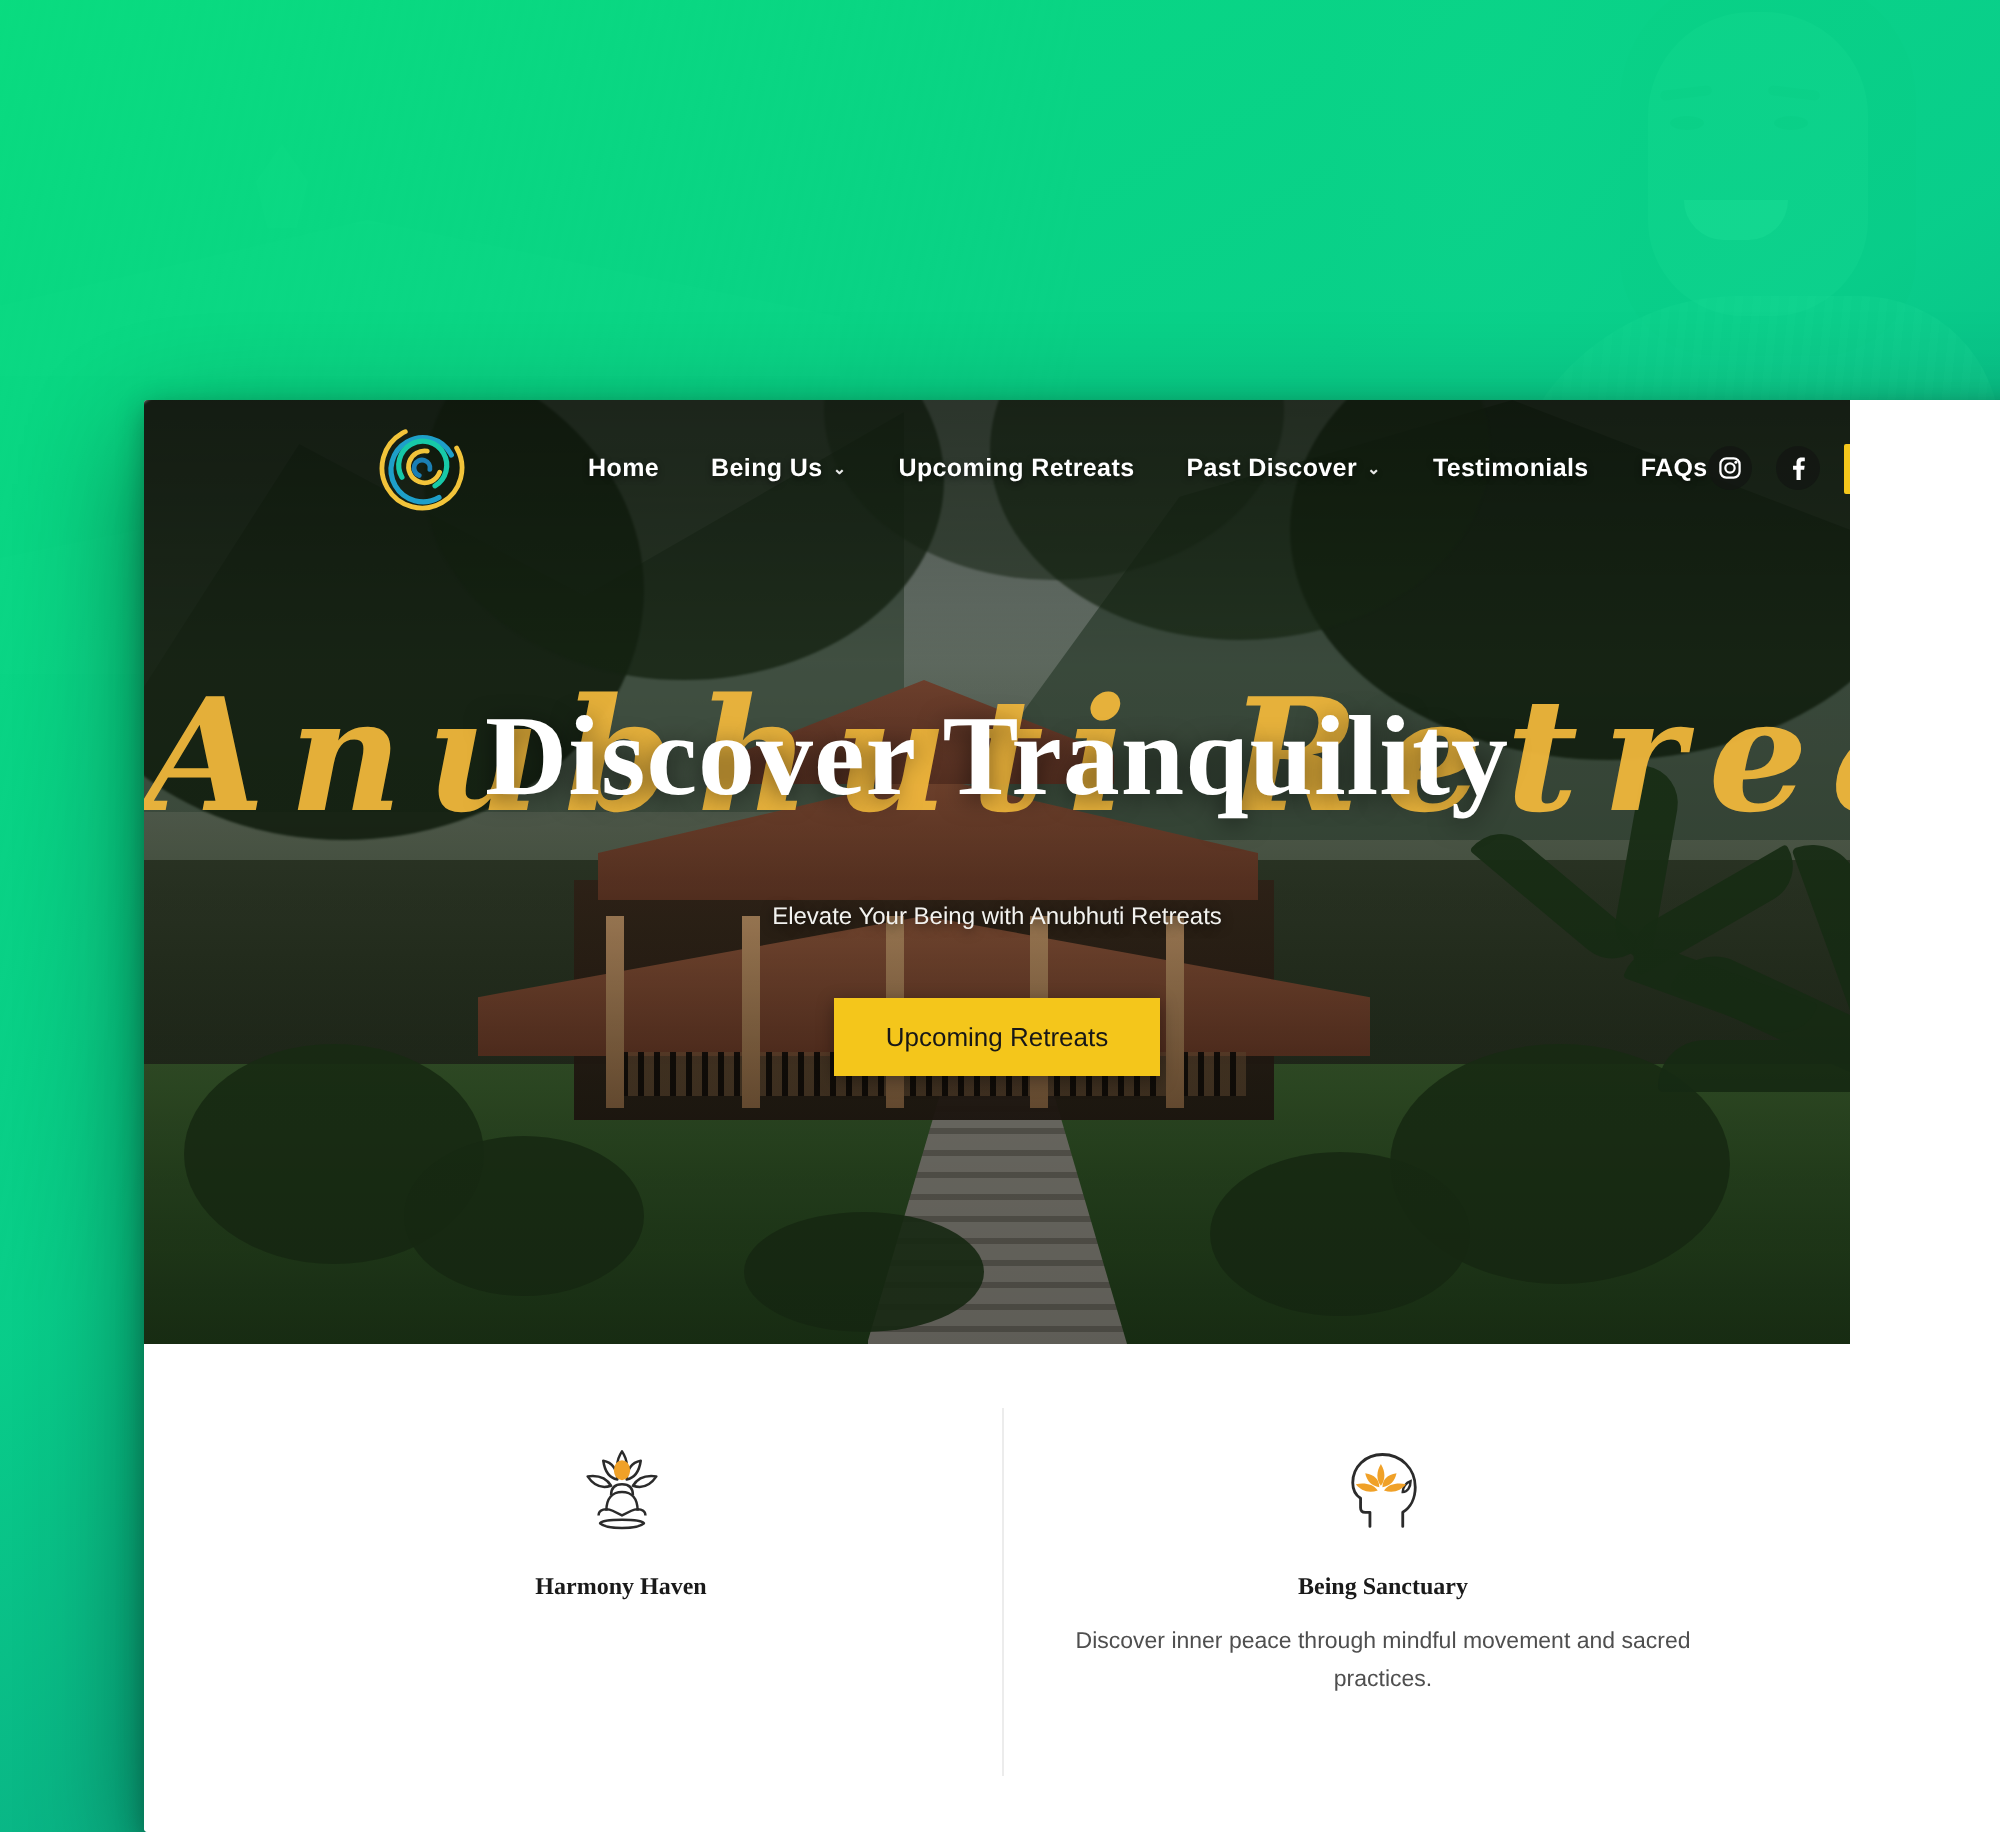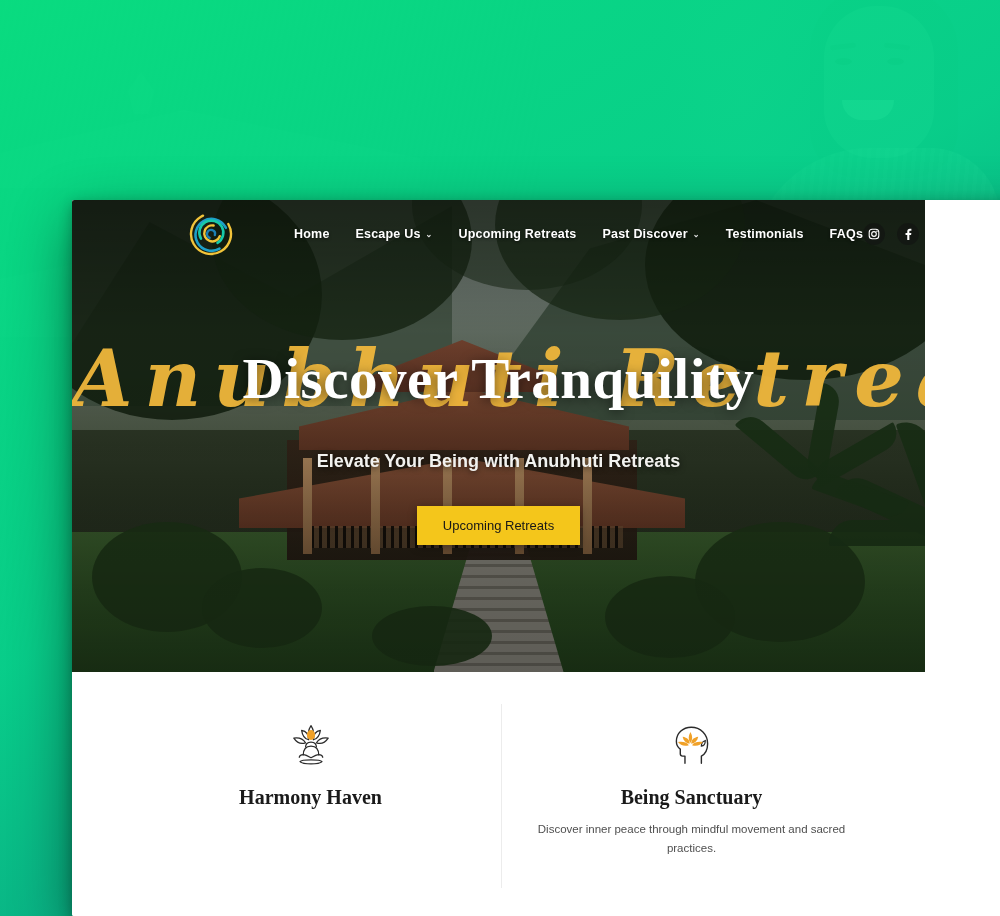--- a/index.html
+++ b/index.html
@@ -161,36 +161,36 @@
 
   
   .hero-text { position: absolute; left: 0; right: 0; top: 150px; text-align: center; z-index: 5; }
   .script-line { position: absolute; left: 0; right: 0; top: -10px;
     font-family: "DejaVu Serif", serif; font-style: italic; font-weight: bold;
     font-size: 78px; color: #f0b73c; letter-spacing: 12px; line-height: 1;
     opacity: .95; white-space: nowrap; }
   .hero-h1 { position: relative; font-family: "Liberation Serif", serif;
     font-size: 57px; color: #fff; letter-spacing: .5px; line-height: 1;
     text-shadow: 0 2px 12px rgba(0,0,0,0.55); }
-  .hero-sub { margin-top: 44px; font-size: 18px; color: #f2f2ef; font-weight: 700;
+  .hero-sub { margin-top: 44px; font-size: 12px; color: #f2f2ef; font-weight: 400;
     text-shadow: 0 1px 6px rgba(0,0,0,0.7); }
   .btn-hero { margin-top: 34px; background: #f4c61b; color: #171717; font-size: 13px;
     font-weight: 400; padding: 12px 26px; border: none; cursor: pointer;
     box-shadow: 0 2px 8px rgba(0,0,0,0.35); }
 
   
   .features-wrap { position: absolute; left: 0; top: 472px; width: 853px; height: 244px; background: #fff; }
   .features { position: absolute; left: 48px; top: 14px; width: 762px; height: 214px;
     background: #fff; display: flex; box-shadow: 0 0 0 0 rgba(0,0,0,0); }
   .feat { flex: 1; padding: 34px 26px 0; text-align: center; position: relative; }
   .feat + .feat::before { content: ""; position: absolute; left: 0; top: 18px; bottom: 12px;
     width: 1px; background: #ececec; }
   .feat-icon { height: 52px; display: flex; align-items: center; justify-content: center; }
   .feat-title { margin-top: 14px; font-family: "Liberation Serif", serif; font-weight: bold;
-    font-size: 20px; color: #1a1a1a; }
+    font-size: 12px; color: #1a1a1a; }
   .feat-desc { margin-top: 11px; font-size: 11.5px; color: #4f4f4f; line-height: 1.62; }
 </style>
 </head>
 <body>
 
 <div class="bg-root">
   <div class="bg-base"></div>
 
   <div>
     <div class="bg-leaf l1"></div>
@@ -286,21 +286,21 @@
             <circle cx="23" cy="23" r="4" stroke="#1b7fb5" stroke-width="2.4" stroke-dasharray="18 10" transform="rotate(110 23 23)"></circle>
           </g>
         </svg>
       </div>
 
       <div class="nav-links">
         <span class="nav-link">
           <span>Home</span>
         </span>
         <span class="nav-link">
-          <span>Escape Us</span>
+          <span>Being Us</span>
           <span class="caret">⌄</span>
         </span>
         <span class="nav-link">
           <span>Upcoming Retreats</span>
         </span>
         <span class="nav-link">
           <span>Past Discover</span>
           <span class="caret">⌄</span>
         </span>
         <span class="nav-link">

